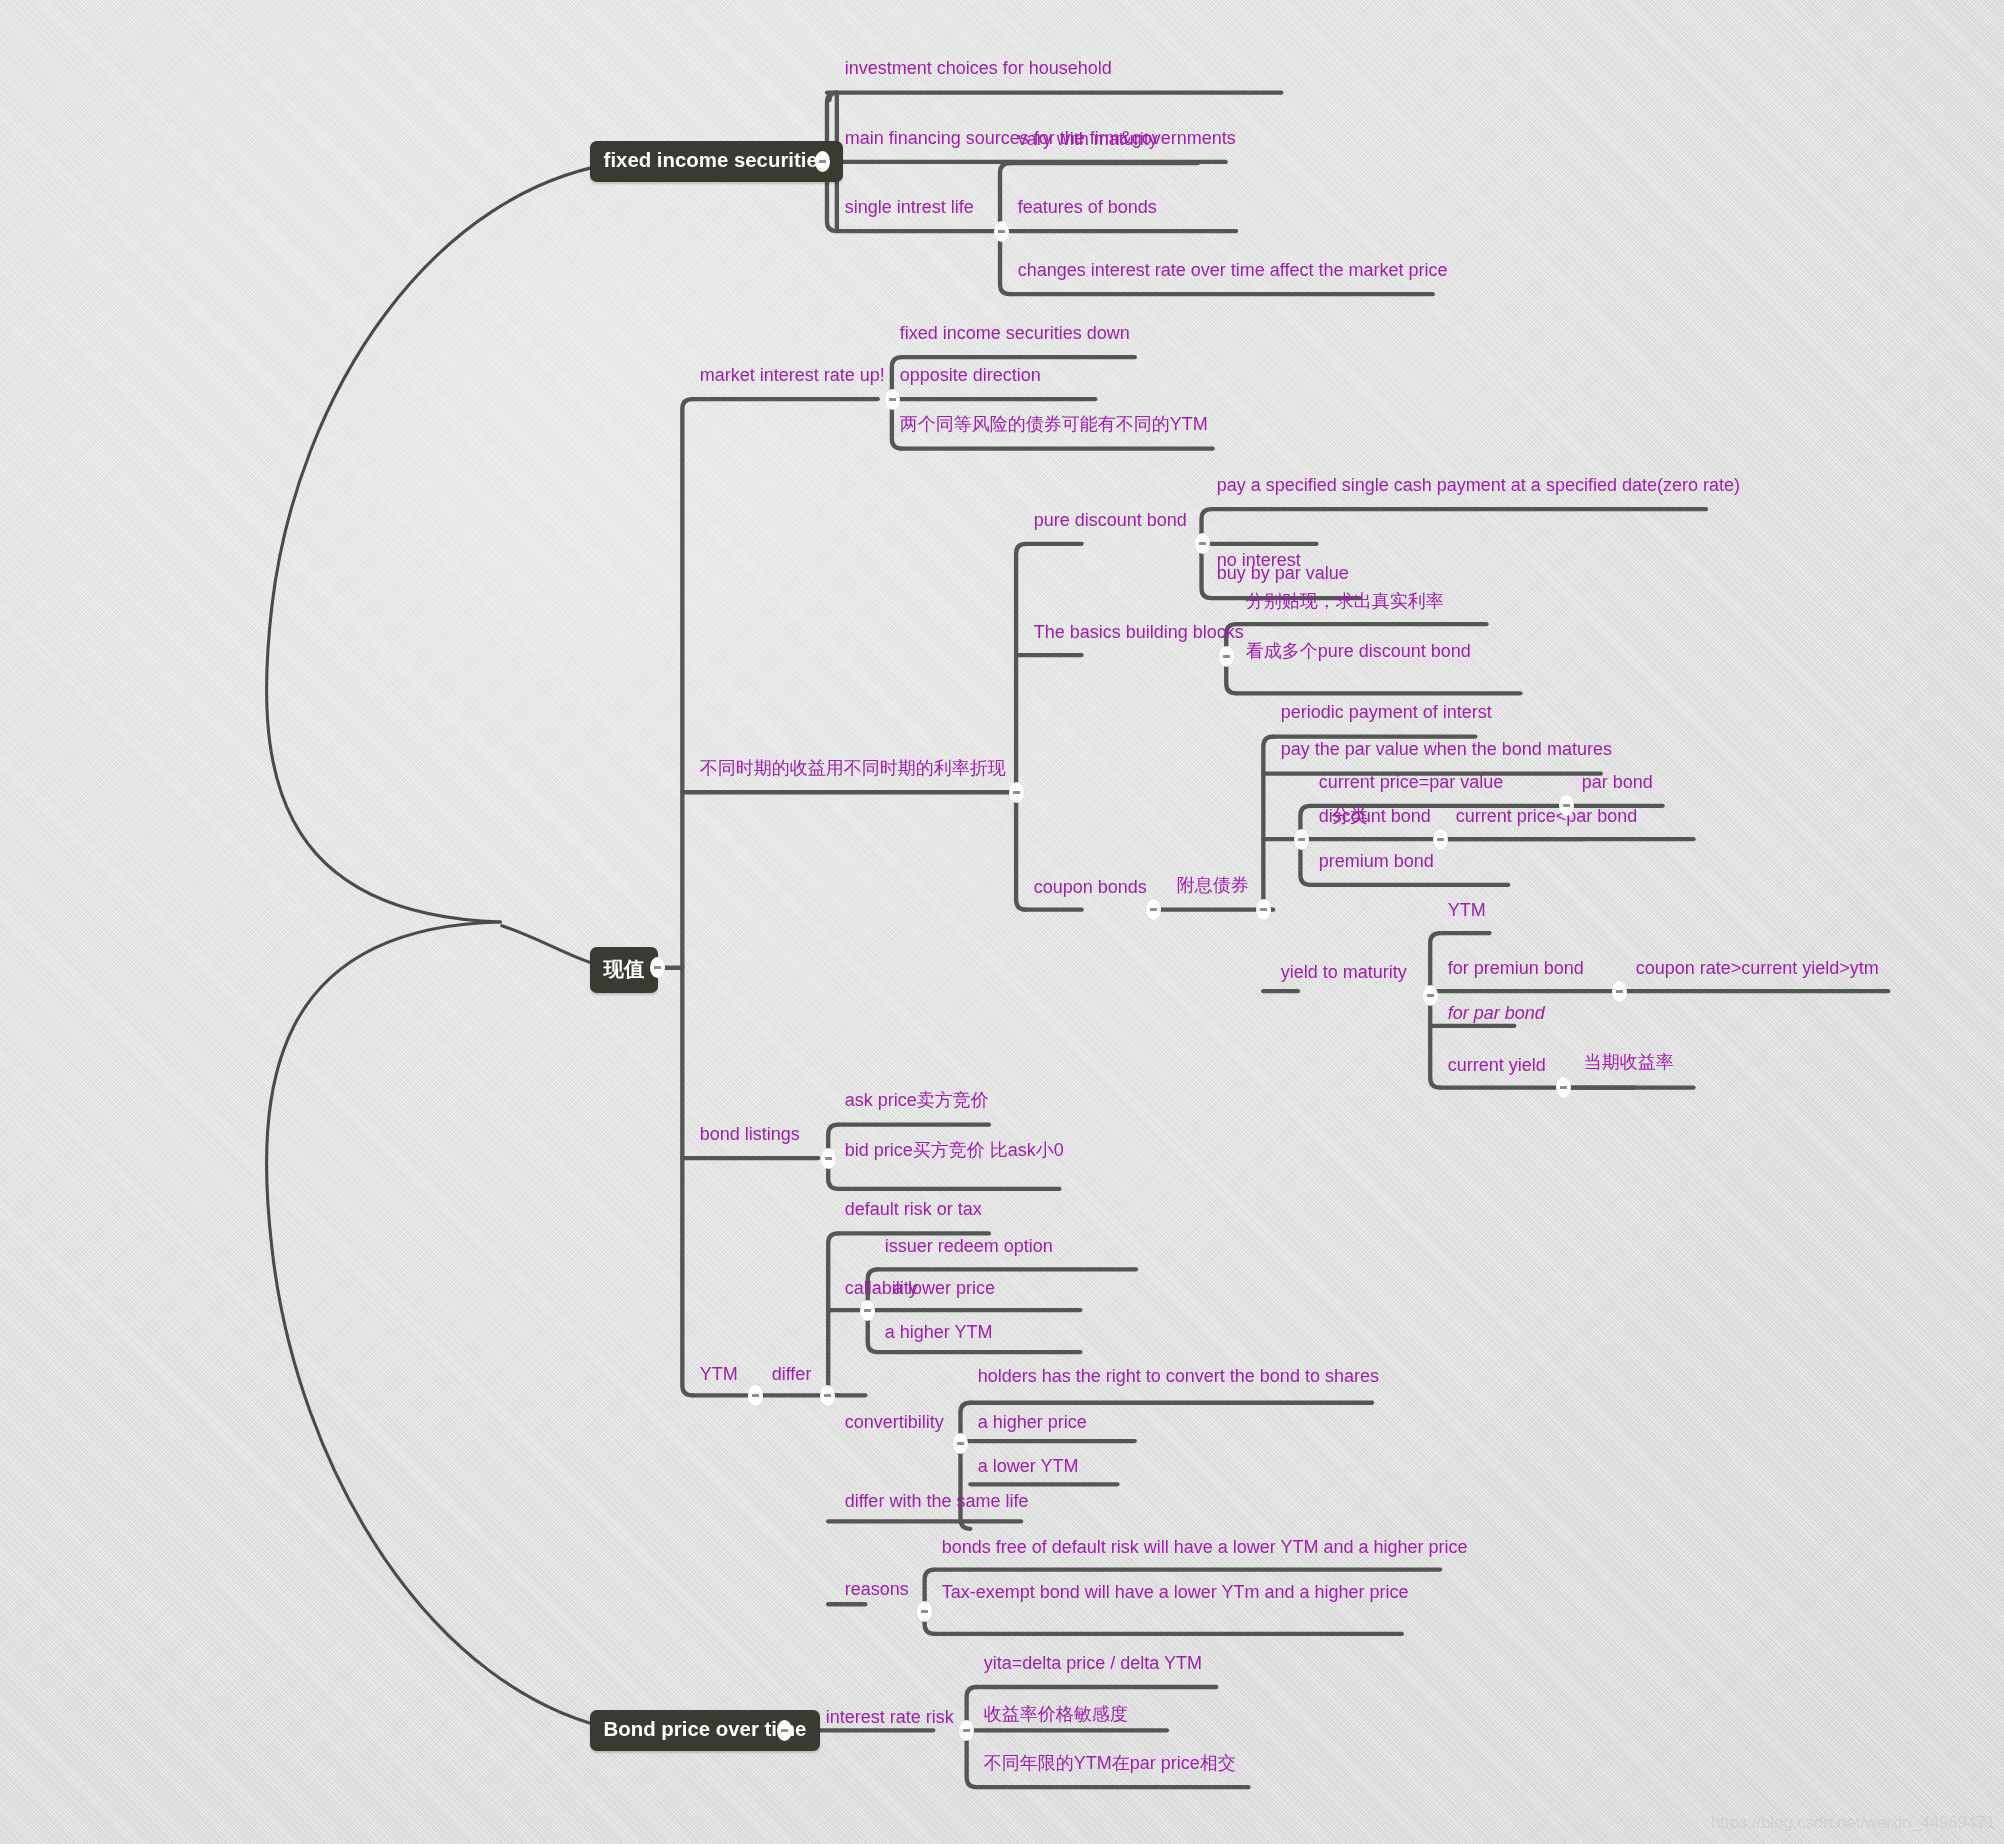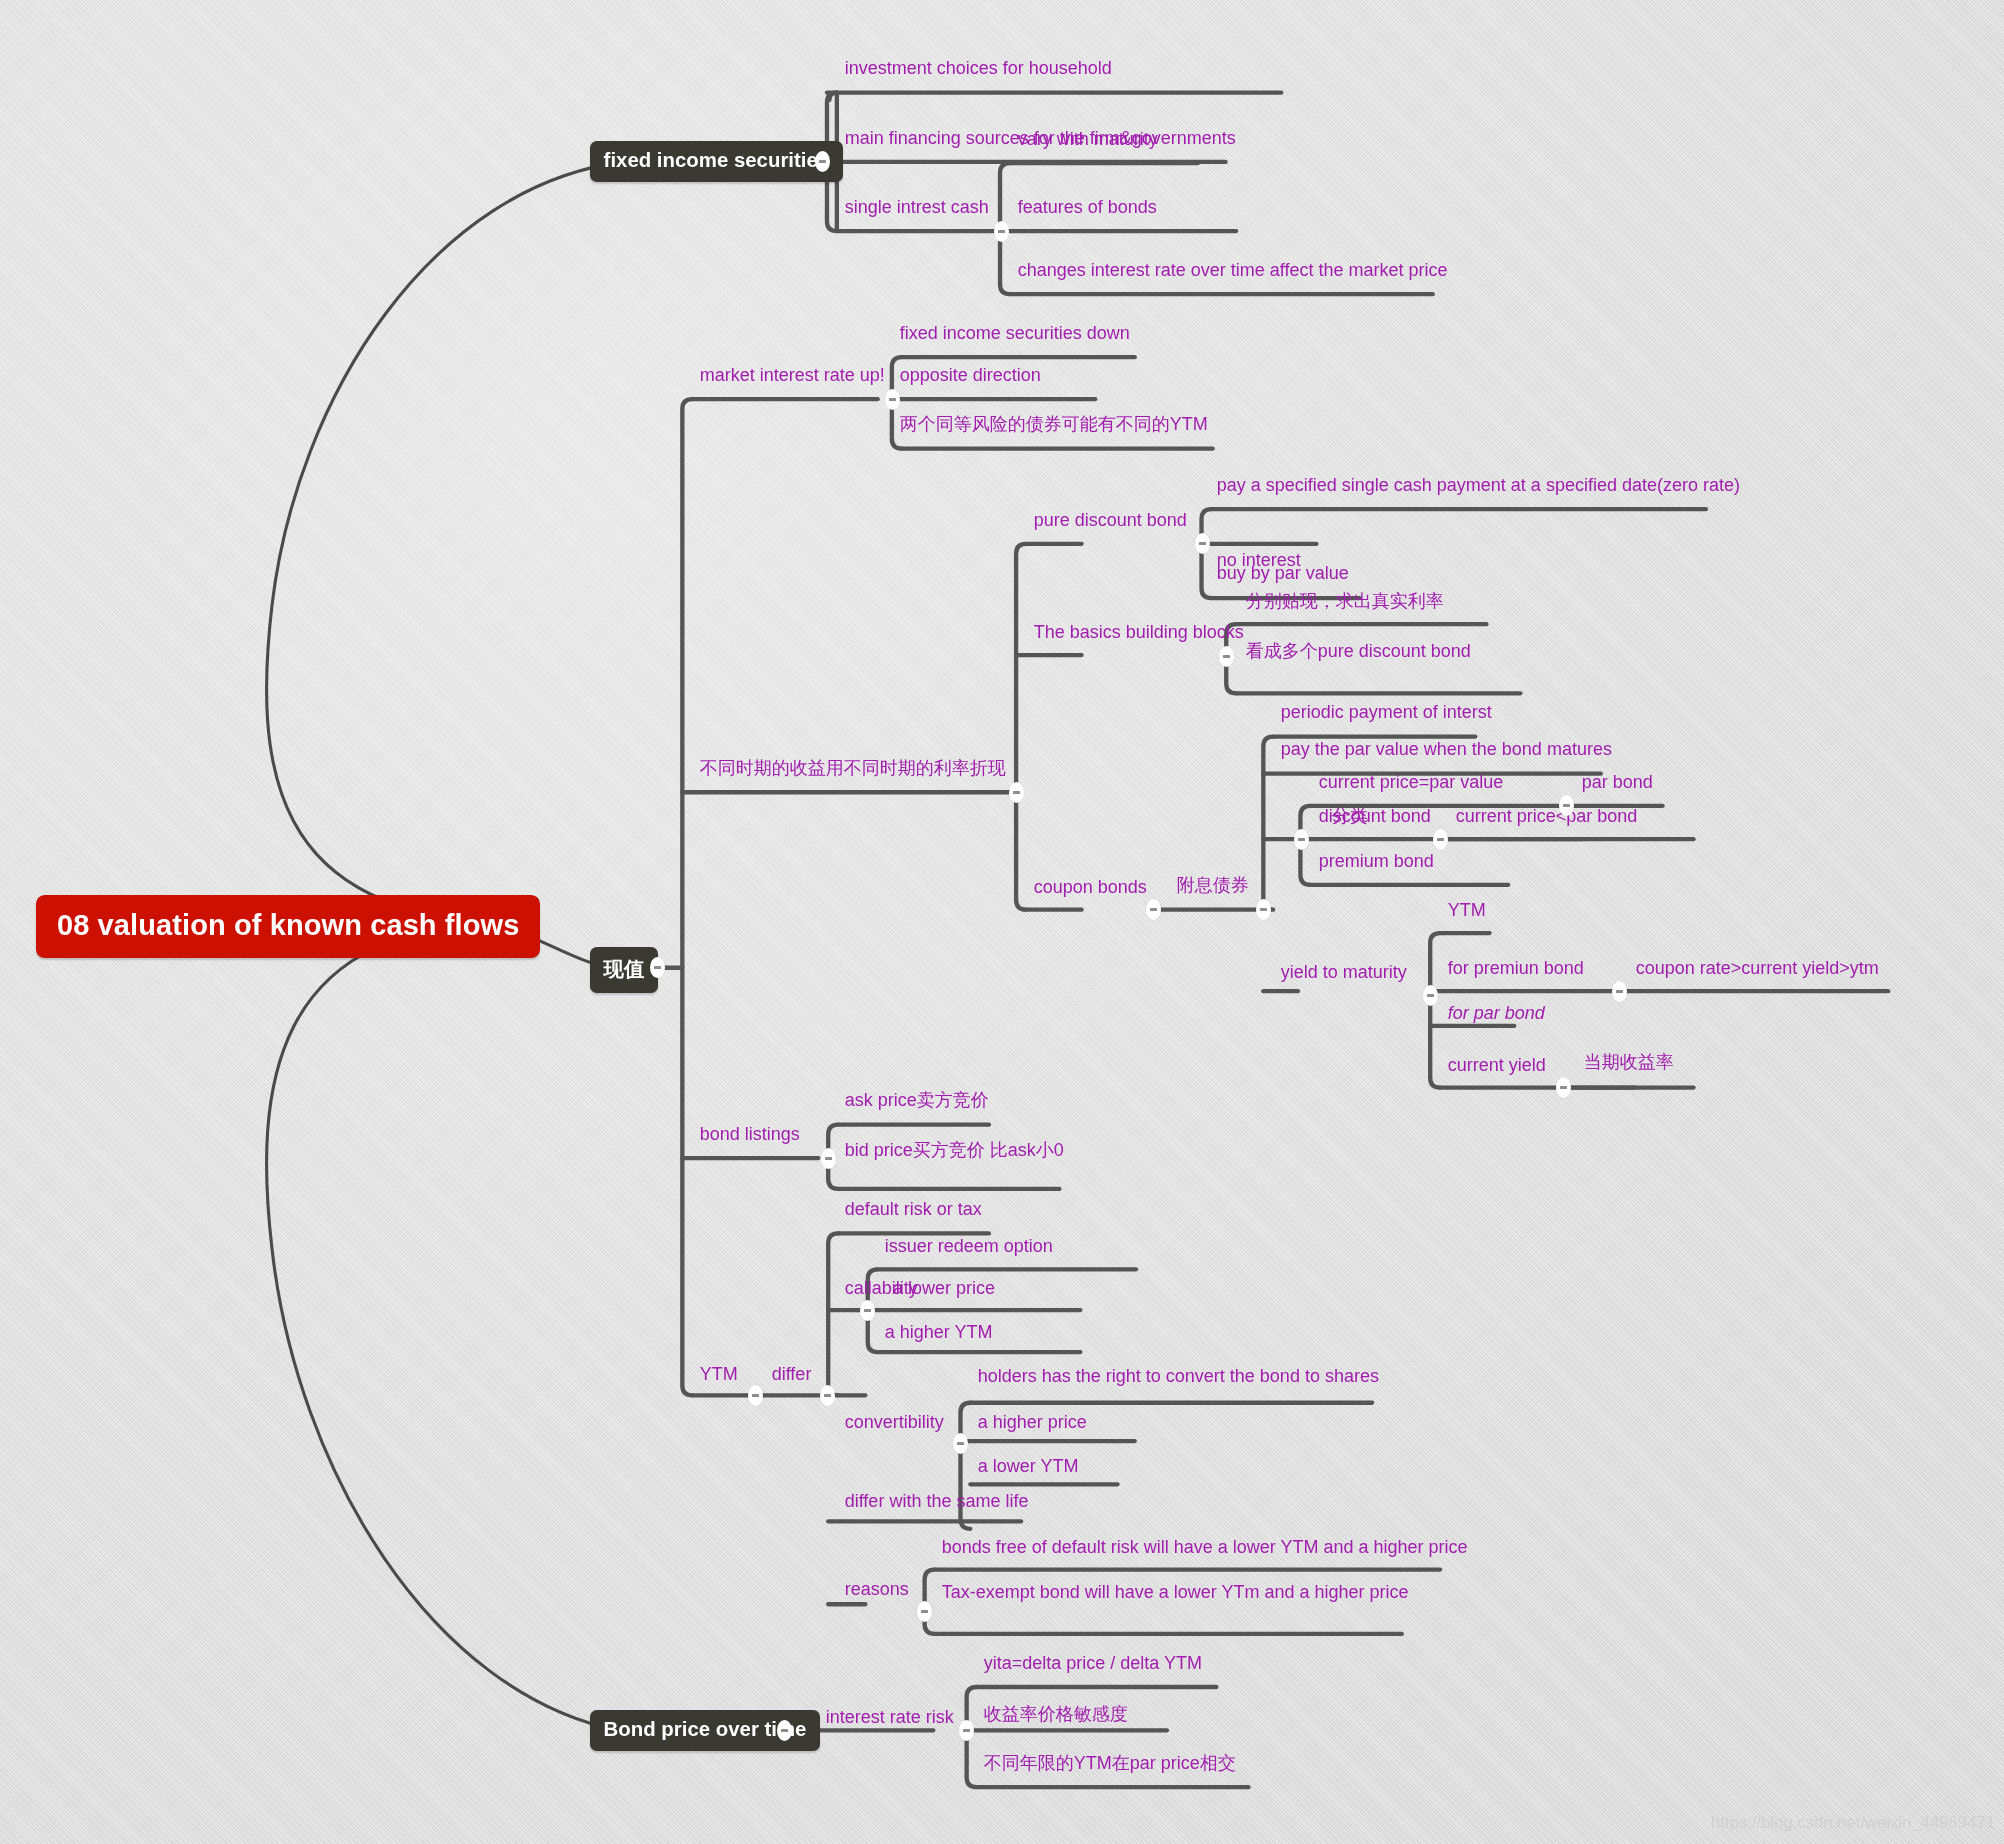--- a/index.html
+++ b/index.html
@@ -188,39 +188,38 @@
       <path d="M 1270,2800 L 1320,2800"></path>
       <path d="M 1320,2800 L 1510,2800"></path>
 
       <path d="M 1580,2730 Q 1564,2730 1564,2746 L 1564,2876 Q 1564,2892 1580,2892"></path>
       <path d="M 1580,2730 L 1968,2730"></path>
       <path d="M 1564,2800 L 1888,2800"></path>
       <path d="M 1580,2892 L 2020,2892"></path>
     </g>
   </svg>
 
-  <div class="node root" style="left:36px;top:895px;">08 valuation of known cash flows</div>
 
   <div class="node pill" style="left:590px;top:141px;">fixed income securities</div>
   <div class="node pill" style="left:590px;top:947px;">现值</div>
   <div class="node pill" style="left:590px;top:1710px;">Bond price over time</div>
 
   <div class="tgl" style="left:815px;top:151px;">
       <i></i>
     </div>
   <div class="tgl" style="left:650px;top:957px;">
       <i></i>
     </div>
   <div class="tgl" style="left:777px;top:1720px;">
       <i></i>
     </div>
 
   <div class="node txt" style="left:841px;top:59px;">investment choices for household</div>
   <div class="node txt" style="left:841px;top:129px;">main financing sources for the firm&amp;governments</div>
-  <div class="node txt" style="left:841px;top:198px;">single intrest cash</div>
+  <div class="node txt" style="left:841px;top:198px;">single intrest life</div>
   <div class="tgl" style="left:994px;top:221px;">
       <i></i>
     </div>
 
   <div class="node txt" style="left:1014px;top:130px;">vary with maturity</div>
   <div class="node txt" style="left:1014px;top:198px;">features of bonds</div>
   <div class="node txt" style="left:1014px;top:261px;">changes interest rate over time affect the market price</div>
 
   <div class="node txt" style="left:696px;top:366px;">market interest rate up!</div>
   <div class="tgl" style="left:885px;top:389px;">

